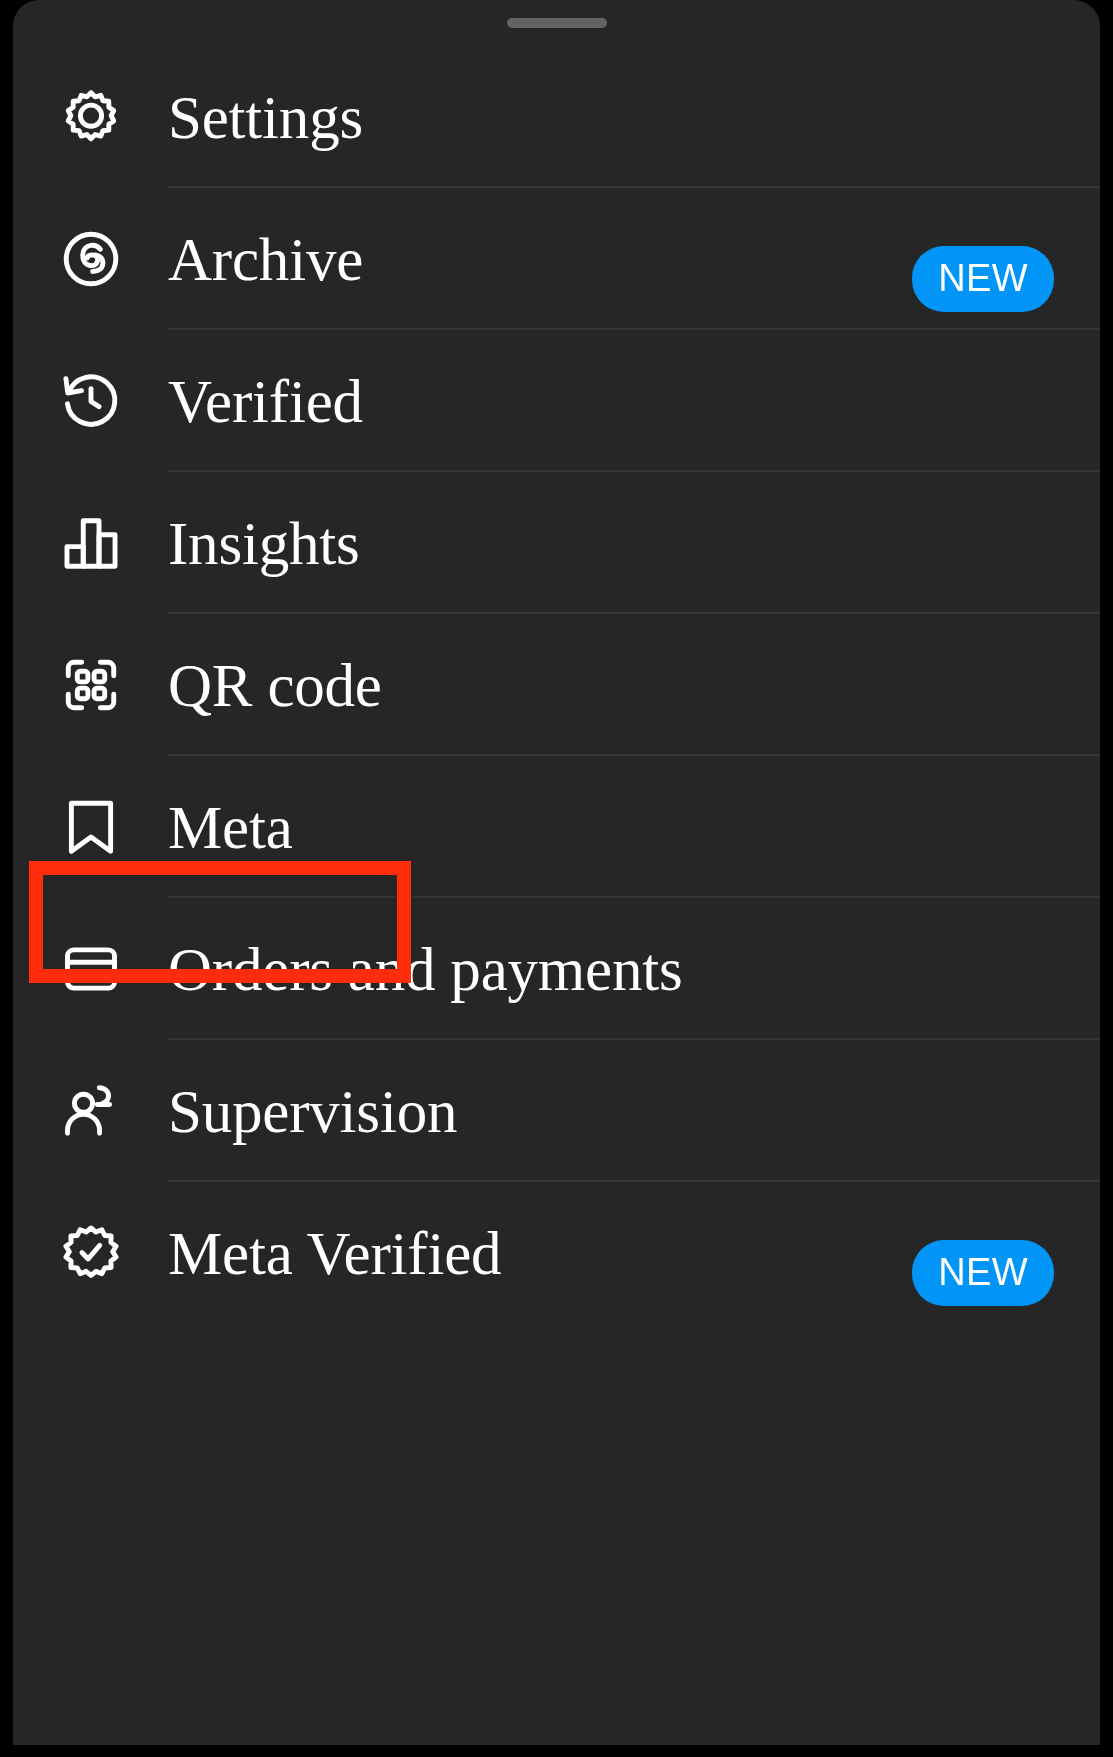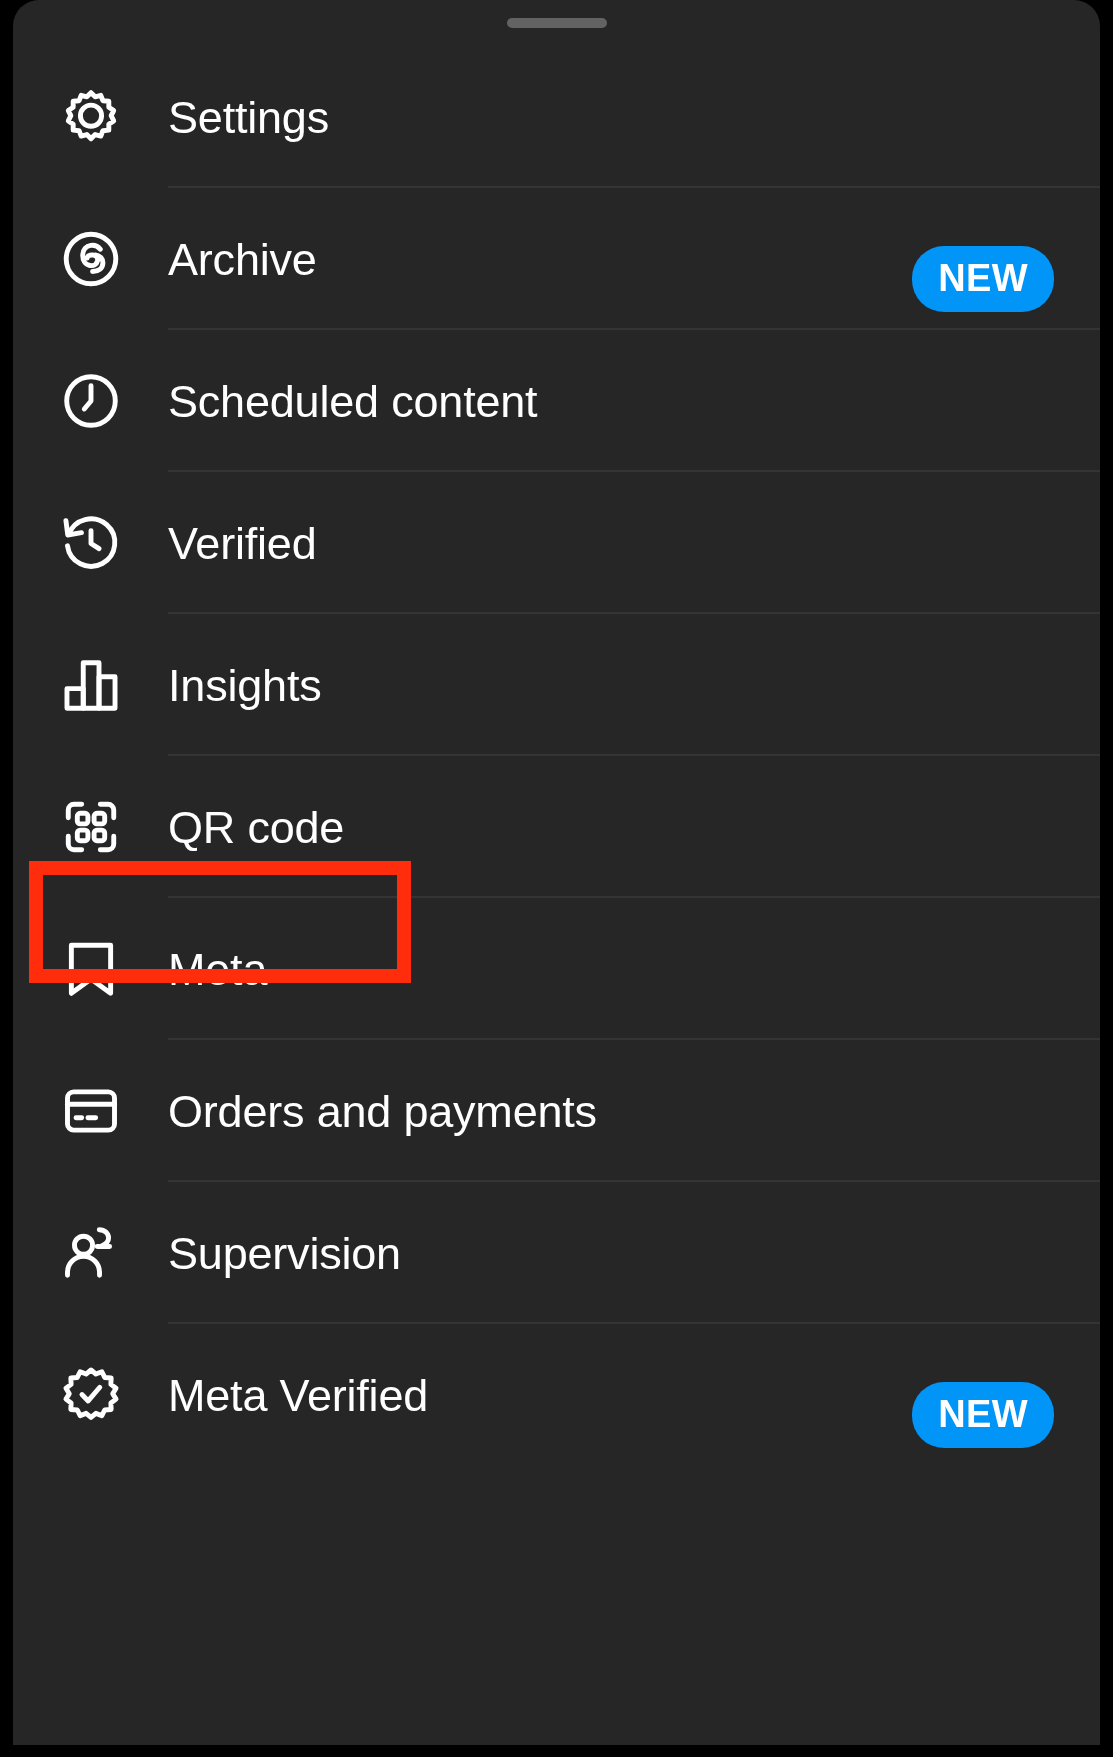--- a/index.html
+++ b/index.html
@@ -76,36 +76,37 @@
     flex: 0 0 62px;
     display: flex;
     align-items: center;
     justify-content: center;
     color: #ffffff;
   }
   .row-icon svg { display: block; }
 
   .row-label {
     margin-left: 46px;
-    font-size: 45px;
+    font-size: 61px;
     line-height: 1;
     letter-spacing: -0.2px;
     color: #ffffff;
     font-weight: 400;
     white-space: nowrap;
+    font-family: Liberation Serif, serif;
   }
 
   .row-spacer { flex: 1 1 auto; }
 
   .badge {
     margin-right: 46px;
     background: #0095f6;
     color: #ffffff;
     font-size: 38px;
-    font-weight: 700;
+    font-weight: 400;
     letter-spacing: 0.4px;
     border-radius: 32px;
     padding: 13px 26px 15px 26px;
     line-height: 1;
     margin-top: 40px;
   }
 
   
   .divider {
     position: absolute;
@@ -160,31 +161,20 @@
             <path d="M15.6 8.2c-0.9-1.2-2.3-1.7-3.7-1.5-1.8 0.25-3 1.6-3.1 3.6-0.12 2.3 1.0 3.9 2.8 4.2 1.5 0.25 2.6-0.5 2.9-1.7 0.3-1.2-0.4-2.2-1.8-2.35-1.2-0.13-2.1 0.4-2.2 1.2"></path>
             <path d="M13.7 10.45c1.9 0.25 3.0 1.5 2.9 3.2-0.1 1.9-1.7 3.2-4.0 3.2"></path>
           </svg>
         </span>
         <span class="row-label">Archive</span>
         <span class="row-spacer"></span>
         <span class="badge">NEW</span>
         <div class="divider"></div>
       </div>
 
-      <div class="menu-row">
-        <span class="row-icon">
-          <svg width="62" height="62" viewBox="0 0 24 24" fill="none" stroke="currentColor" stroke-width="1.9" stroke-linecap="round" stroke-linejoin="round">
-            <circle cx="12" cy="12" r="9.4"></circle>
-            <path d="M12 6.1 12 12 9.4 15.1"></path>
-          </svg>
-        </span>
-        <span class="row-label">Scheduled content</span>
-        <span class="row-spacer"></span>
-        <div class="divider"></div>
-      </div>
 
 
       <div class="menu-row">
         <span class="row-icon">
           <svg width="62" height="62" viewBox="0 0 24 24" fill="none" stroke="currentColor" stroke-width="1.9" stroke-linecap="round" stroke-linejoin="round">
             <path d="M3.4 8.6A9.2 9.2 0 1 1 2.9 13.1"></path>
             <path d="M2.3 3.4 3.0 8.9 8.3 8.0"></path>
             <path d="M12 7.2 12 12.2 15.1 14.2"></path>
           </svg>
         </span>

